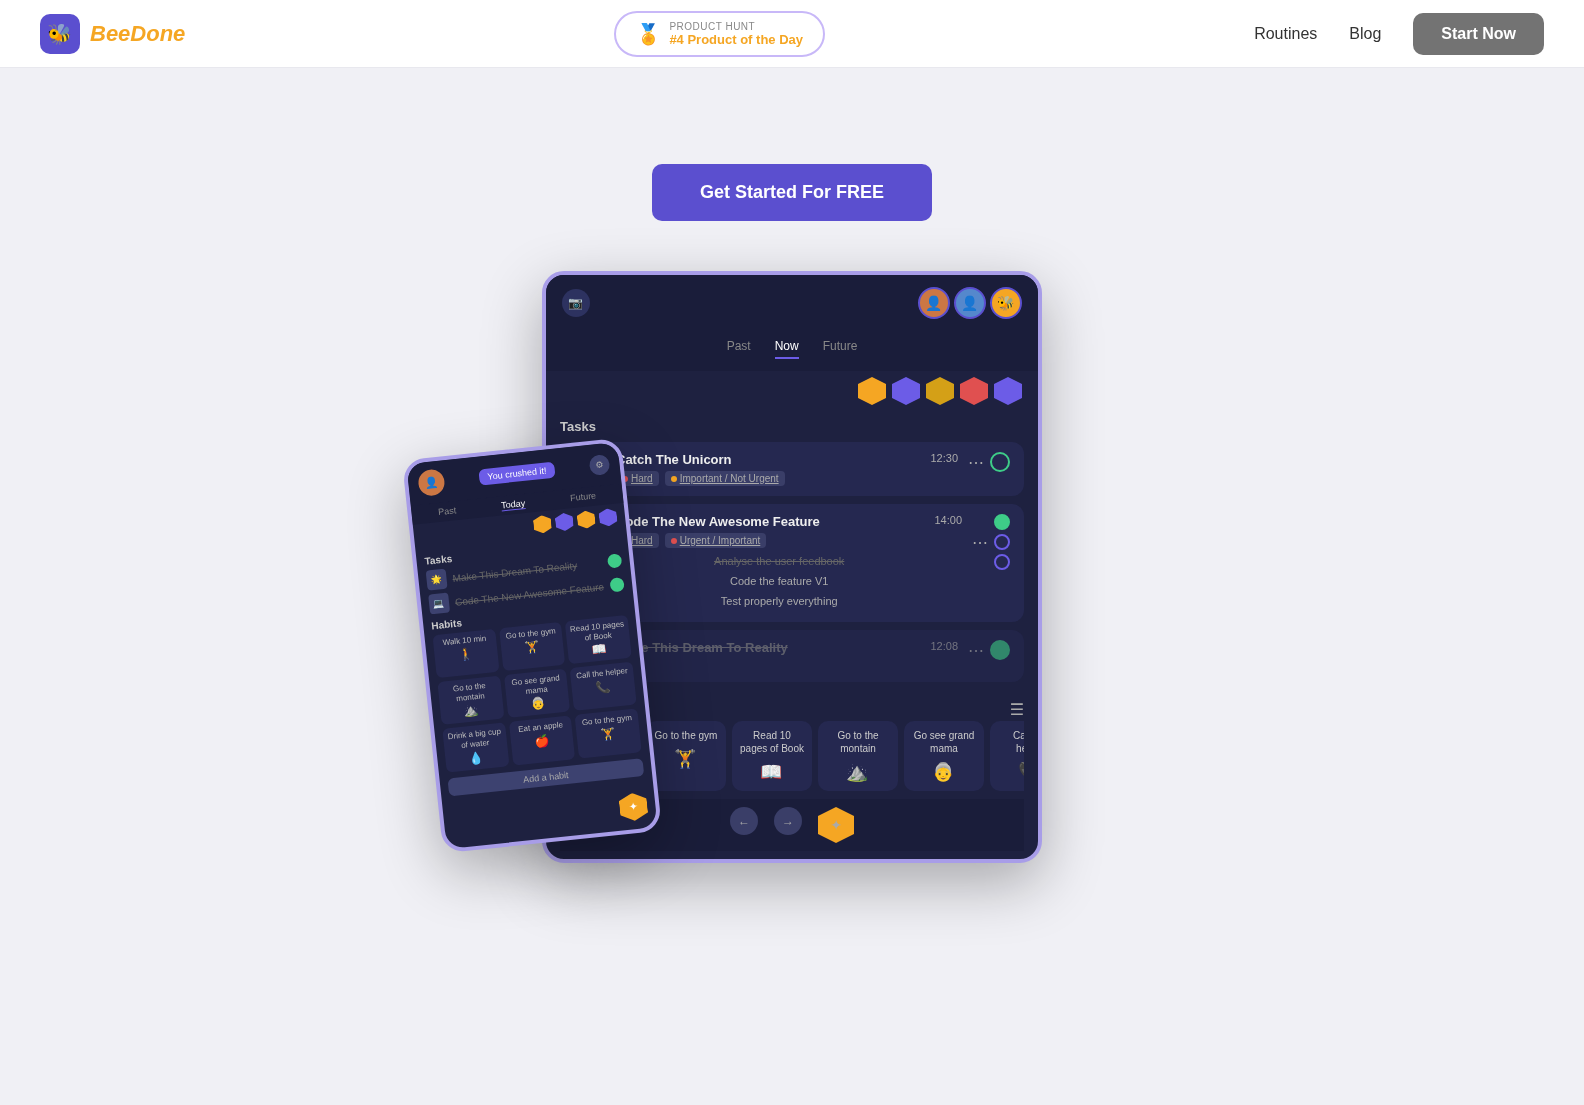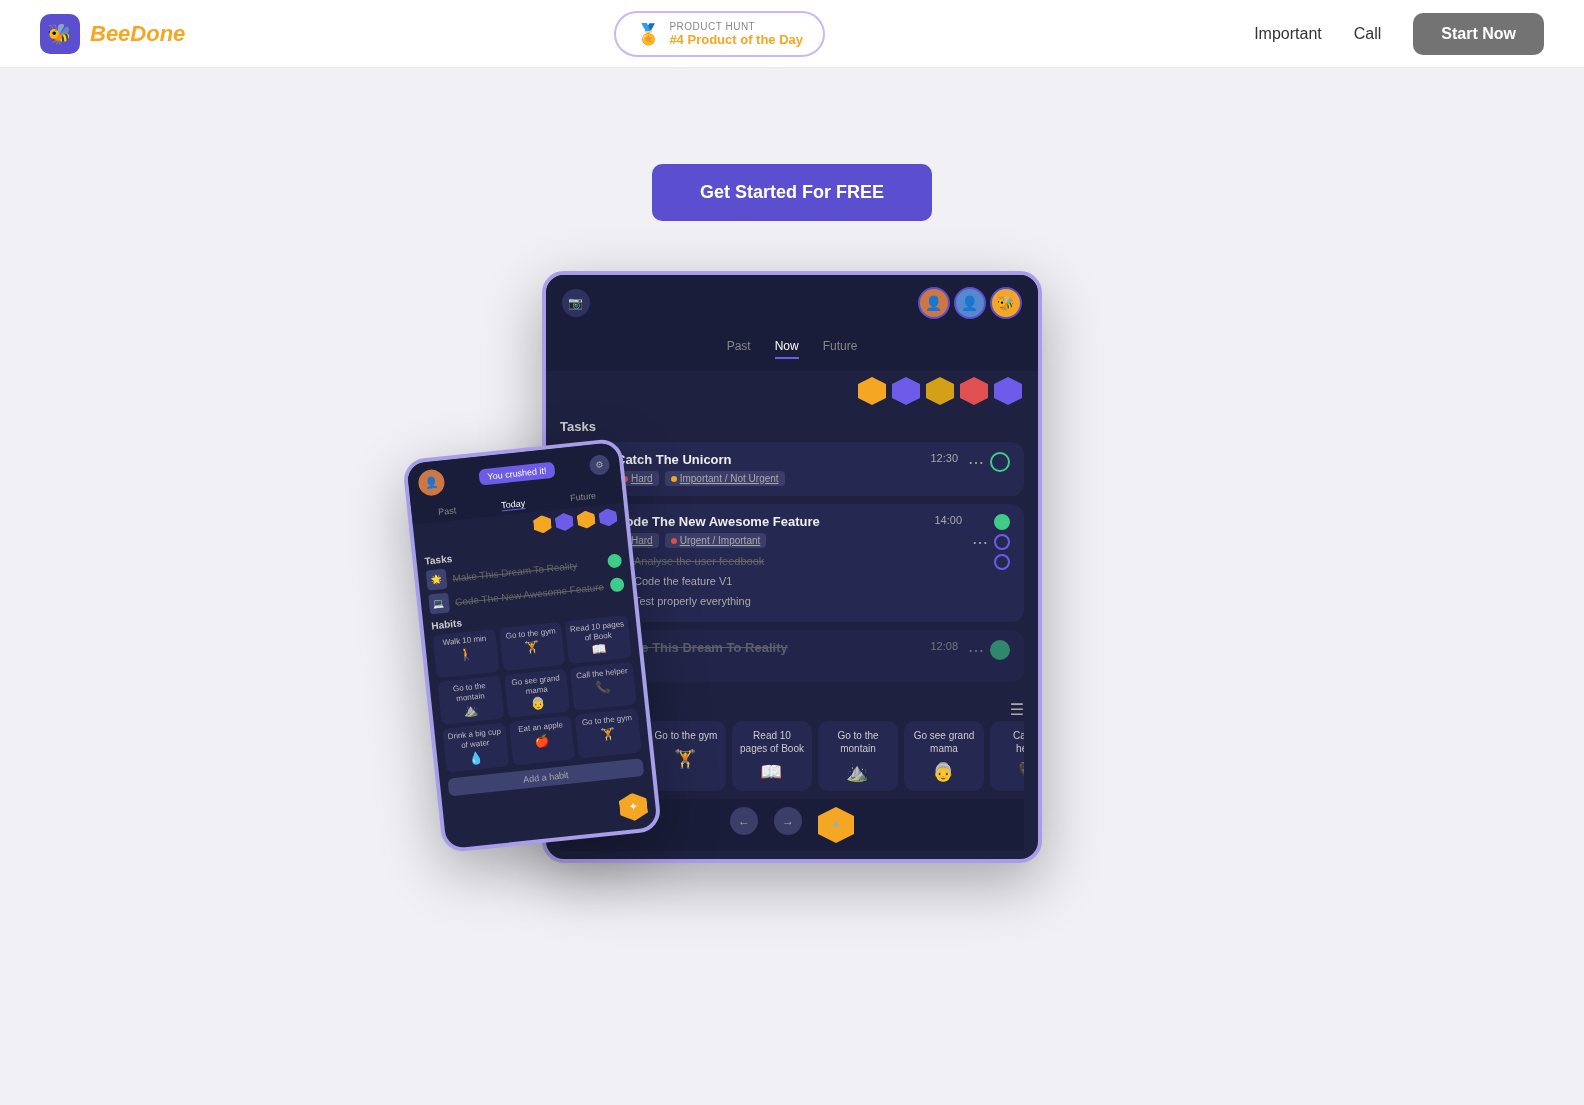--- a/index.html
+++ b/index.html
@@ -341,20 +341,21 @@
     .sub-tasks {
       padding: 4px 0 0 8px;
     }
     .sub-task {
       font-size: 11px;
       color: #aaa;
       padding: 3px 0;
       border-left: 2px solid #ec4899;
       padding-left: 8px;
       margin-bottom: 2px;
+      text-align: center;
     }
     .sub-task.strikethrough { text-decoration: line-through; color: #666; }
 
     
     .habits-row {
       display: flex;
       gap: 6px;
       overflow: hidden;
       padding-bottom: 8px;
     }
@@ -531,22 +532,22 @@
     <div class="ph-badge">
       <span class="ph-medal">🏅</span>
       <div>
         <div class="ph-text-top">PRODUCT HUNT</div>
         <div class="ph-text-bottom">#4 Product of the Day</div>
       </div>
     </div>
   </div>
 
   <div class="nav-links">
-    <a class="nav-link">Important</a>
-    <a class="nav-link">Call</a>
+    <a class="nav-link">Routines</a>
+    <a class="nav-link">Blog</a>
     <button class="btn-start">Start Now</button>
   </div>
 </nav>
 
 <section class="hero">
   <button class="btn-cta">Get Started For FREE</button>
 </section>
 
 <div class="mockups">
 

